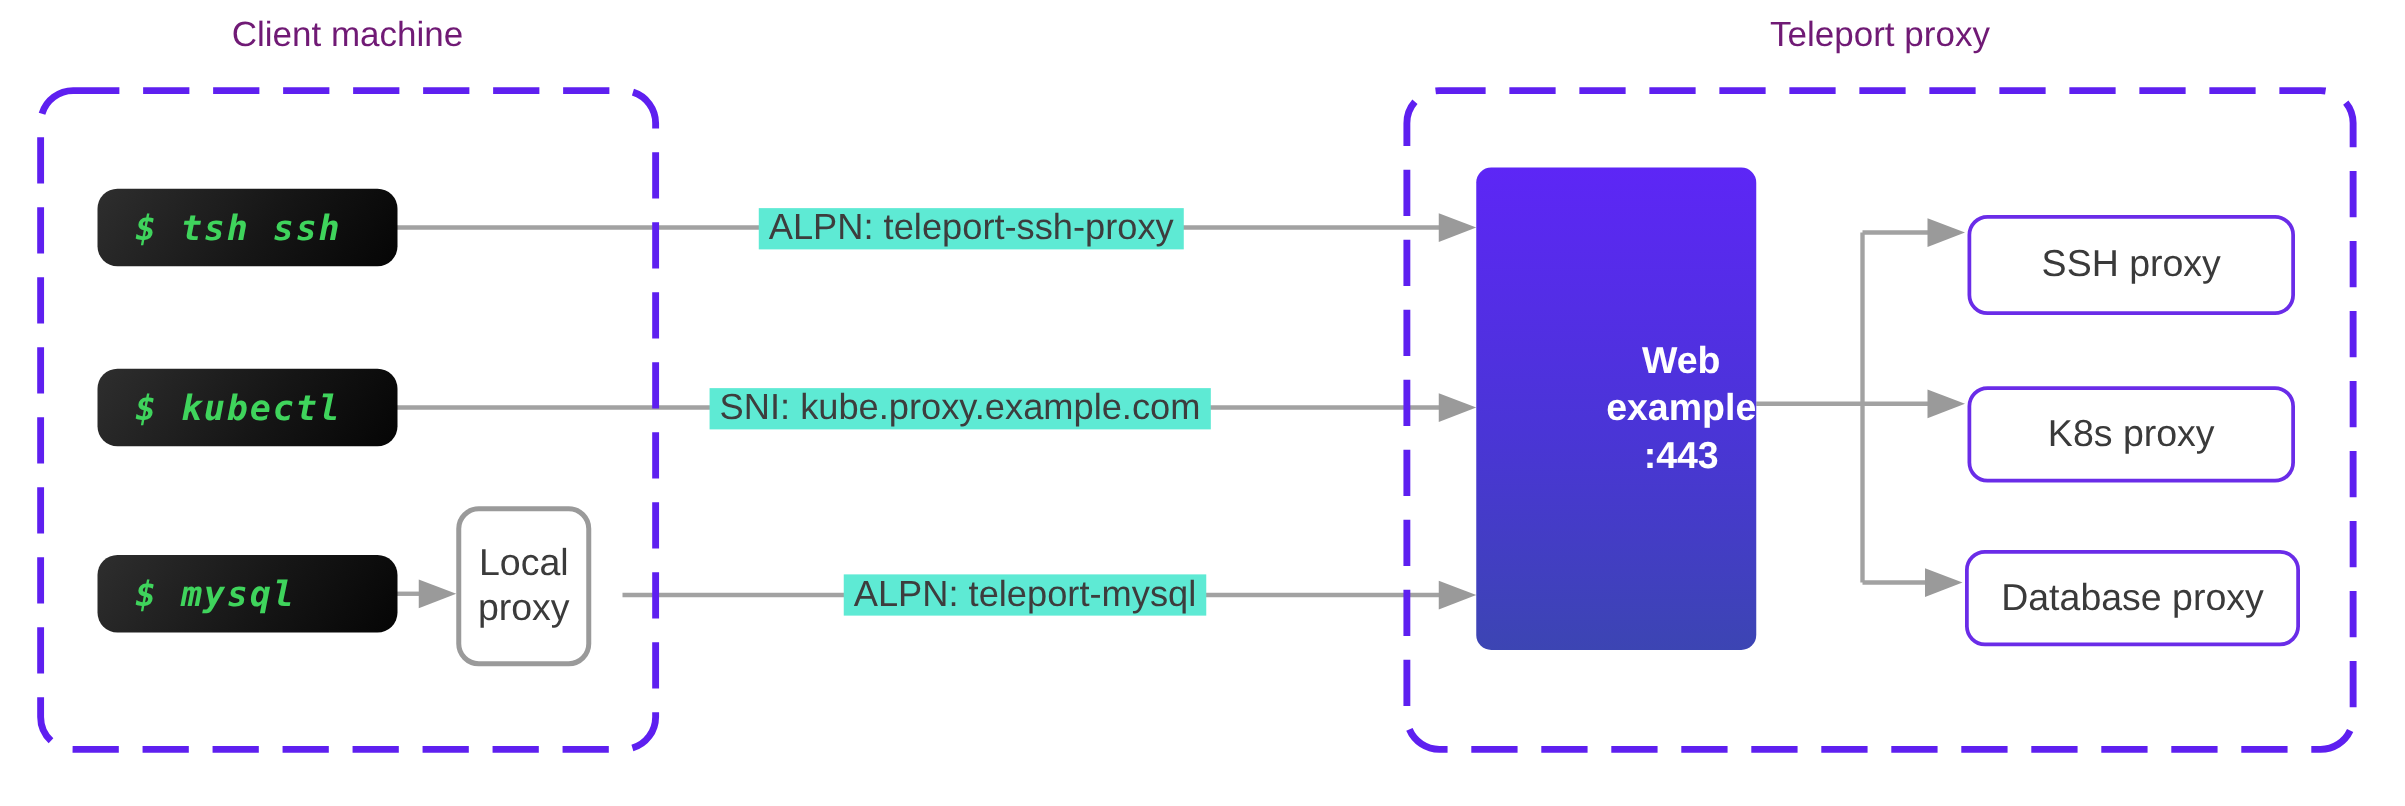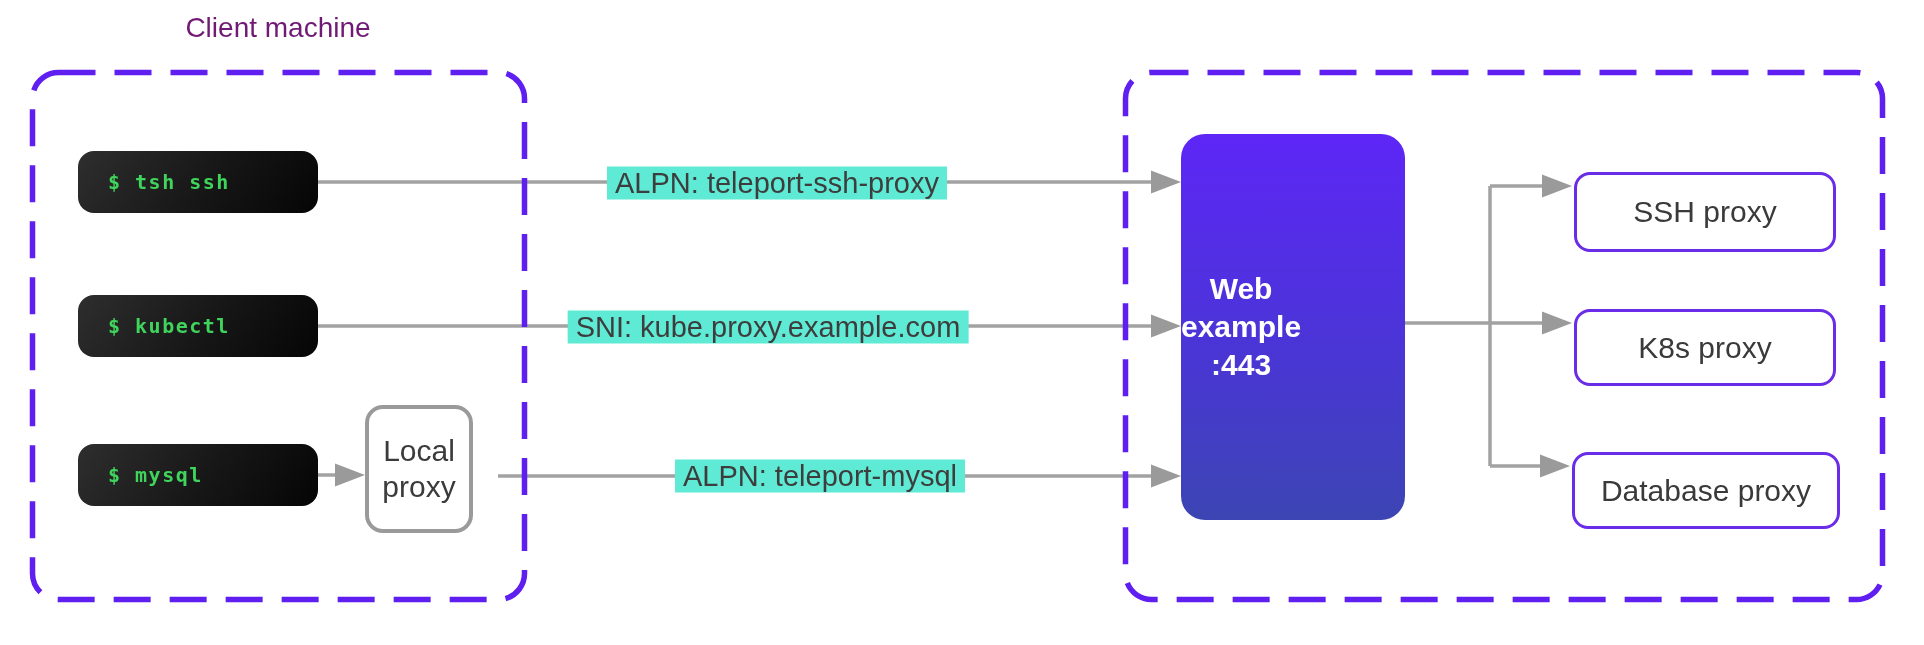--- a/index.html
+++ b/index.html
@@ -18,34 +18,34 @@
   }
   .terminal{
     left:78px;width:240px;height:62px;
     border-radius:16px;
     background:linear-gradient(125deg,#2e2e2e 0%,#161616 55%,#050505 100%);
     display:flex;align-items:center;
     padding-left:30px;
   }
   .terminal .cmd{
     font-family:"DejaVu Sans Mono", monospace;
-    font-weight:bold;font-size:20px;letter-spacing:1.5px;
-    color:#3fd45c;white-space:nowrap;
+    font-weight:bold;font-size:28px;letter-spacing:1.5px;
+    color:#3fd45c;white-space:nowrap;font-style:italic;
   }
   .local-proxy{
     left:365px;top:405px;width:108px;height:128px;
     border:4px solid #9a9a9a;border-radius:18px;background:#ffffff;
     display:flex;align-items:center;justify-content:center;text-align:center;
     font-size:30px;color:#3b3b3b;line-height:1.2;
   }
   .web-listener{
     left:1181px;top:134px;width:224px;height:386px;
-    border-radius:24px;
+    border-radius:12px;
     background:linear-gradient(180deg,#5d26f6 0%,#4a35d6 55%,#3c45b3 100%);
-    display:flex;align-items:center;justify-content:flex-start;
+    display:flex;align-items:center;justify-content:flex-end;
   }
   .web-listener .wl-text{
     color:#ffffff;font-weight:bold;font-size:30px;line-height:1.27;
     text-align:center;
   }
   .proxy-box{
     left:1574px;width:262px;
     border:3.5px solid #6a2ce8;border-radius:16px;background:#ffffff;
     display:flex;align-items:center;justify-content:center;
     font-size:30px;color:#3a3a3a;white-space:nowrap;margin-top:24px;
@@ -84,20 +84,21 @@
       <polygon points="1570,466 1540,454.5 1540,477.5"></polygon>
     </g>
 
     <g fill="none" stroke="#5e1ff0" stroke-width="5.5" stroke-dasharray="37 19">
       <rect x="32.5" y="72.5" width="492" height="527" rx="26"></rect>
       <rect x="1125.5" y="72.5" width="757" height="527" rx="26"></rect>
     </g>
   </svg>
 
   <div class="abs zone-title" style="left:278px;top:12px;">Client machine</div>
+  <div class="abs zone-title" style="left:1504px;top:12px;">Teleport proxy</div>
 
   <div class="abs terminal" style="top:151px;">
     <span class="cmd">$ tsh ssh</span>
   </div>
   <div class="abs terminal" style="top:295px;">
     <span class="cmd">$ kubectl</span>
   </div>
   <div class="abs terminal" style="top:444px;">
     <span class="cmd">$ mysql</span>
   </div>
@@ -117,17 +118,17 @@
       <div>:443</div>
     </div>
   </div>
 
   <div class="abs proxy-box" style="top:148px;height:80px;">
     <span>SSH proxy</span>
   </div>
   <div class="abs proxy-box" style="top:285px;height:77px;">
     <span>K8s proxy</span>
   </div>
-  <div class="abs proxy-box" style="top:428px;height:77px;left:1572px;width:268px;">
+  <div class="abs proxy-box" style="top:416px;height:77px;left:1572px;width:268px;">
     <span>Database proxy</span>
   </div>
 
 </div>
 
 </body></html>

